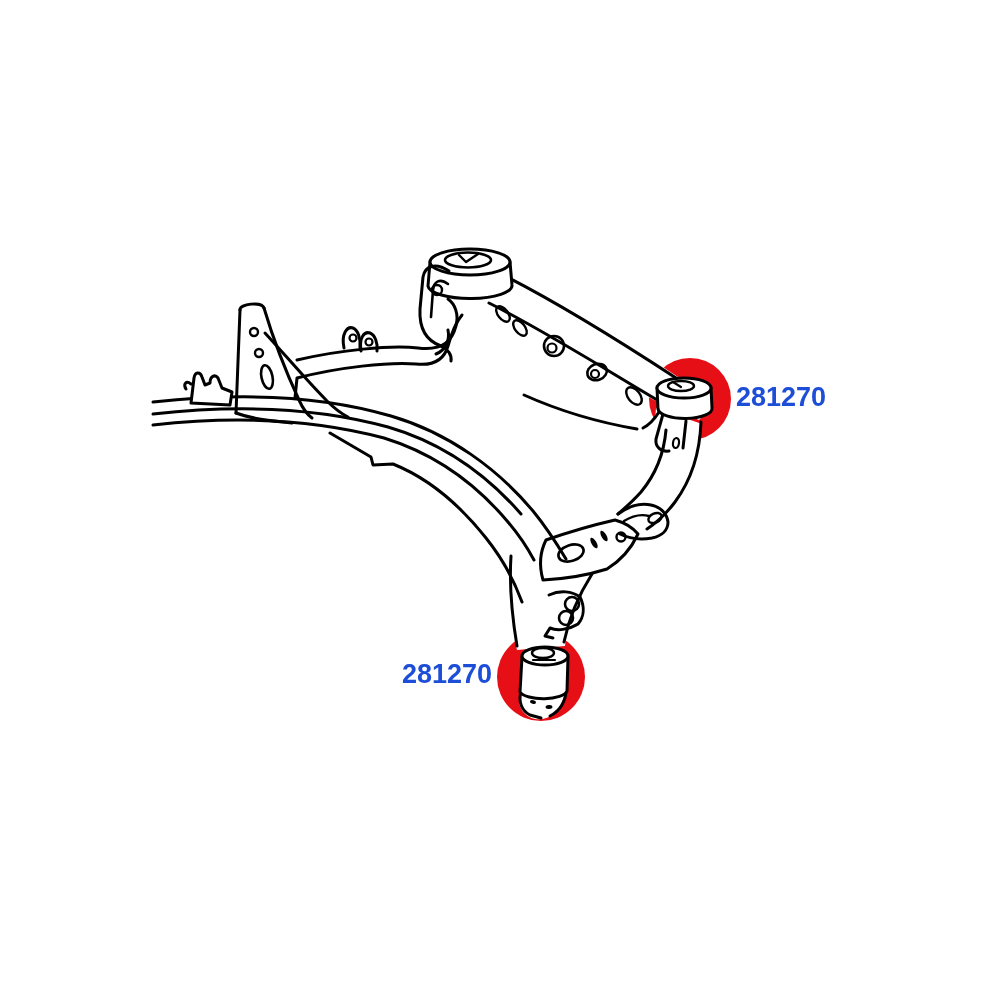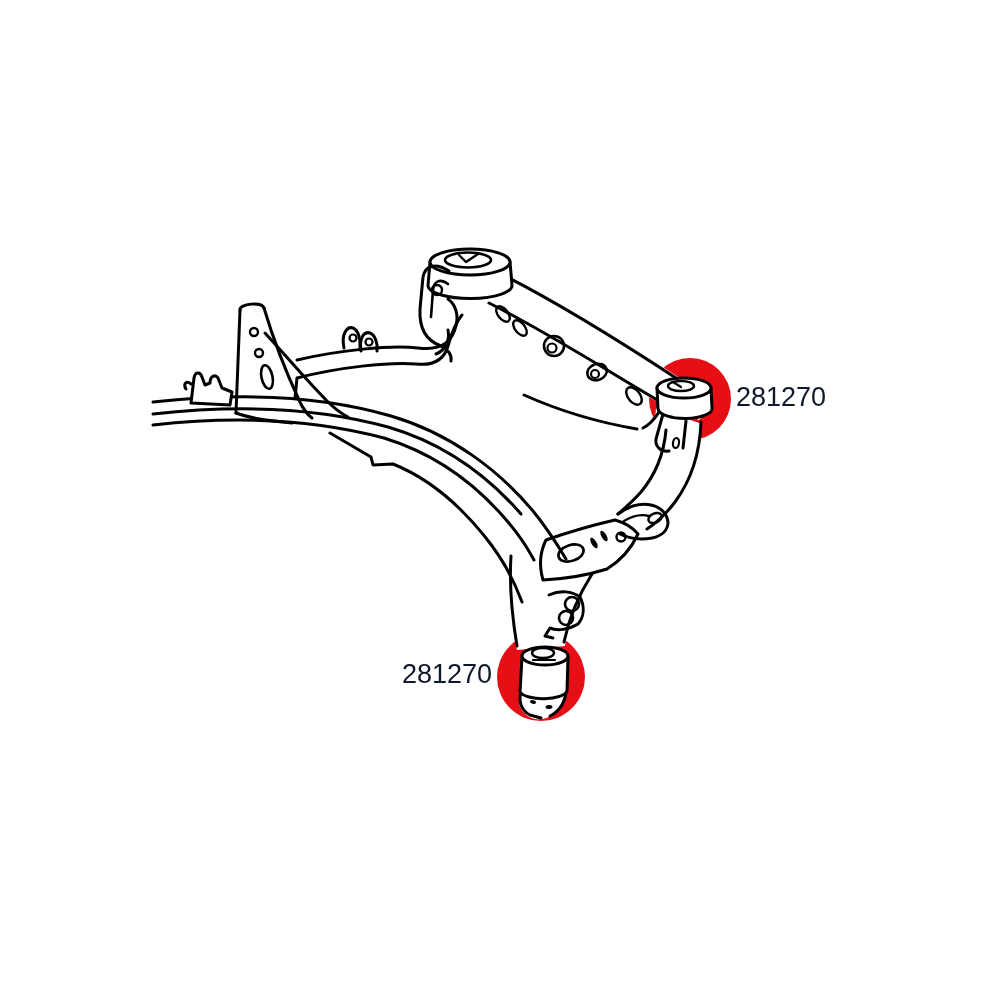--- a/index.html
+++ b/index.html
@@ -17,24 +17,24 @@
     height: 1000px;
     background: #ffffff;
   }
   .canvas svg {
     position: absolute;
     left: 0;
     top: 0;
   }
   .part-label {
     position: absolute;
-    font-weight: normal;
+    font-weight: bold;
     font-size: 27px;
     line-height: 27px;
-    color: #0f172a;
+    color: #1d4ed8;
     letter-spacing: 0px;
     white-space: nowrap;
     user-select: none;
   }
   .part-label.upper { left: 736px; top: 384px; }
   .part-label.lower { left: 372px; top: 661px; width: 120px; text-align: right; }
 </style>
 </head>
 <body>
 

